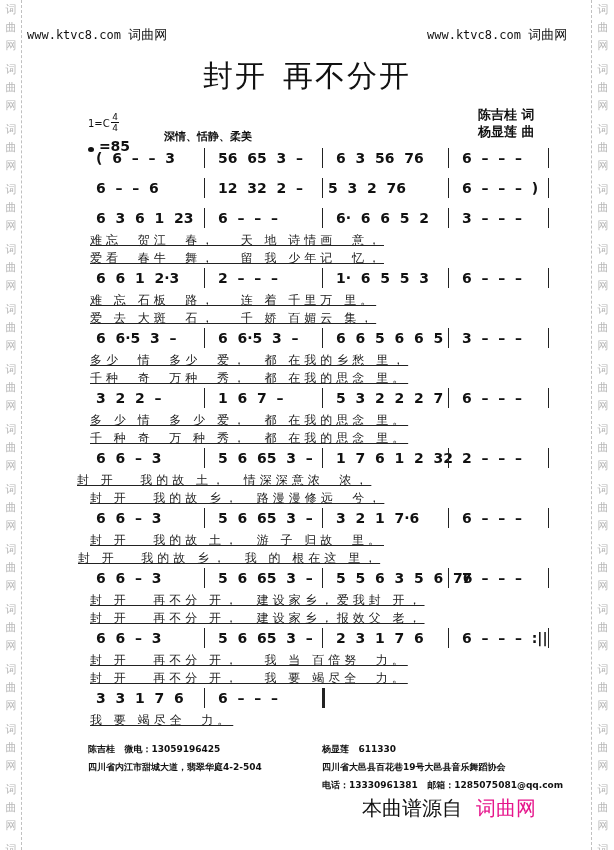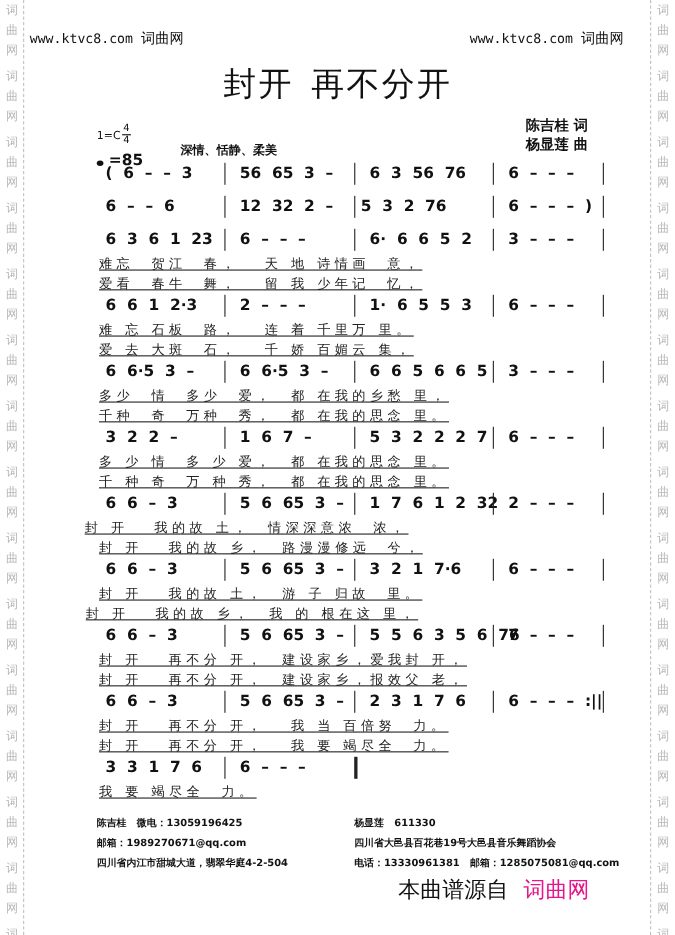--- a/index.html
+++ b/index.html
@@ -323,21 +323,20 @@
       <span class="n" style="left: 218px;">6  –  –  –</span>
       <div class="bar thick" style="left: 322px;"></div>
     </div>
     <div class="lyr" style="top: 712px;">
       <span style="left: 90px;">我 要 竭尽全  力。</span>
     </div>
   </div>
 
 <div class="footer" style="left:88px;top:740px;">
   <div><span>陈吉桂</span>&nbsp;&nbsp;&nbsp;<span>微电：13059196425</span></div>
-  <div>邮箱：1989270671@qq.com</div>
   <div>四川省内江市甜城大道，翡翠华庭4-2-504</div>
 </div>
 <div class="footer" style="left:322px;top:740px;">
   <div><span>杨显莲</span>&nbsp;&nbsp;&nbsp;<span>611330</span></div>
   <div>四川省大邑县百花巷19号大邑县音乐舞蹈协会</div>
   <div><span>电话：13330961381</span>&nbsp;&nbsp;&nbsp;<span>邮箱：1285075081@qq.com</span></div>
 </div>
 
 <div class="source">
   <span>本曲谱源自</span><span class="pink">词曲网</span>

